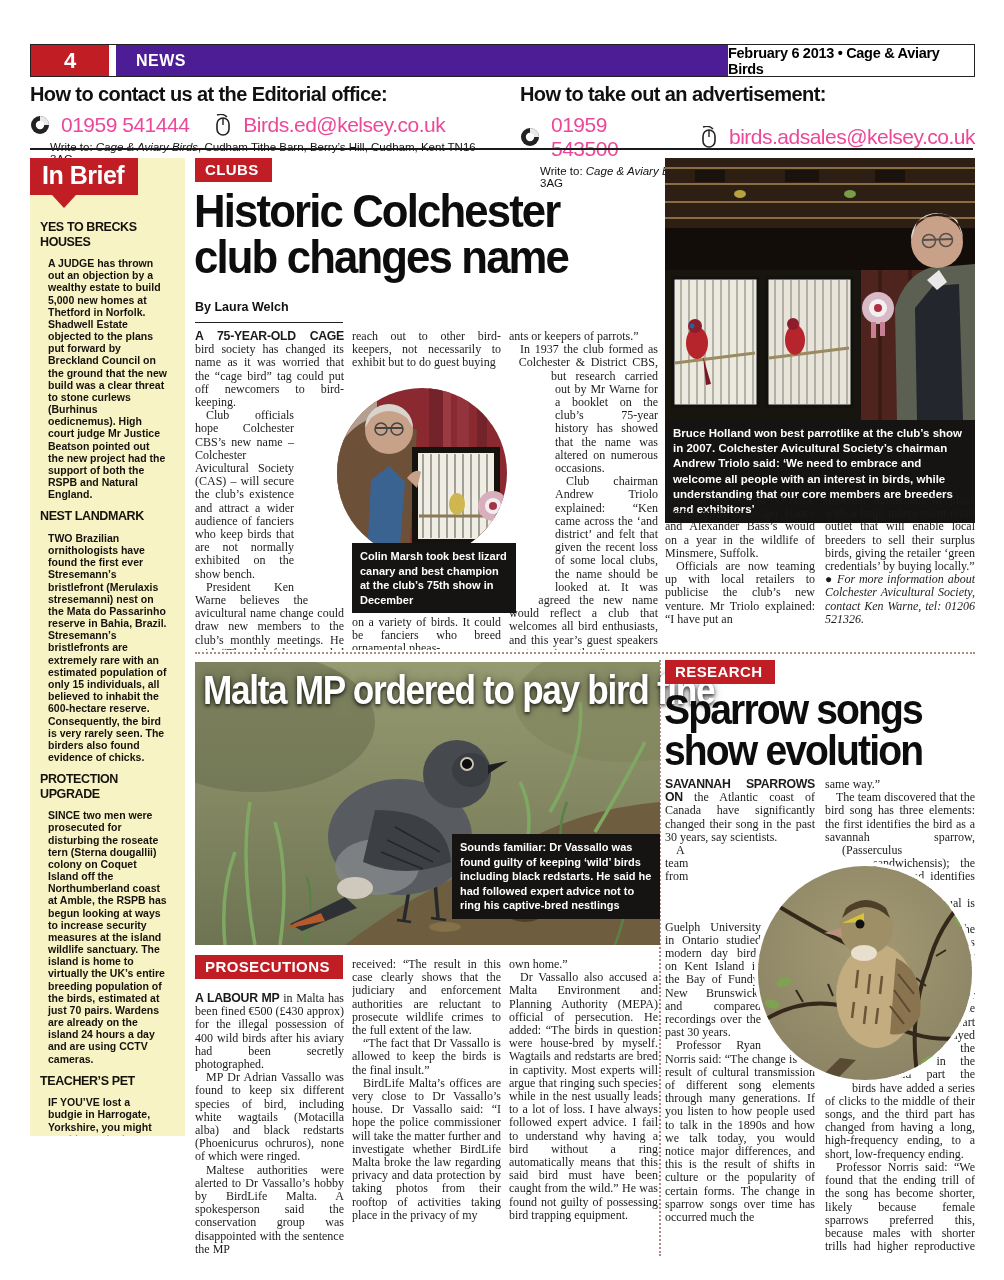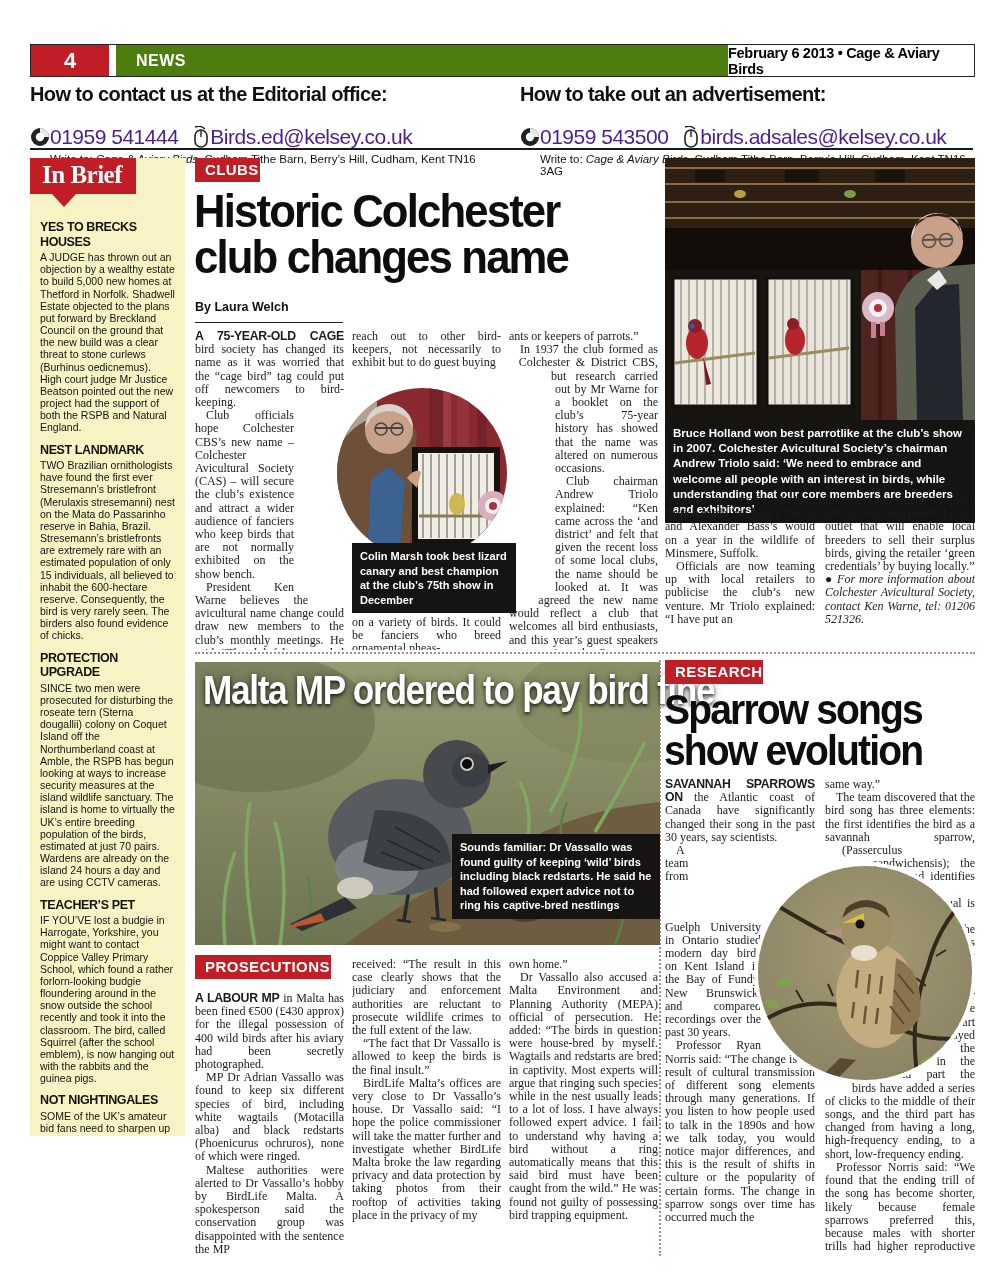--- a/index.html
+++ b/index.html
@@ -2,43 +2,43 @@
 <html><head>
 <meta charset="utf-8">
 <style>
   html,body{margin:0;padding:0;background:#e8e8e8;}
   .page{position:relative;width:1004px;height:1280px;background:#fff;overflow:hidden;
         font-family:"Liberation Sans",sans-serif;color:#111;}
   
   .topbar{position:absolute;left:30px;top:44px;width:943px;height:31px;display:flex;border:1px solid #222;background:#fff;}
   .pagenum{width:78px;background:#c01e24;color:#fff;font-weight:bold;font-size:22px;display:flex;align-items:center;justify-content:center;}
   .tb-gap{width:7px;background:#fff;}
-  .sectionbar{flex:1;background:#4d7c0f;color:#fff;display:flex;align-items:center;padding-left:20px;font-weight:bold;font-size:16px;letter-spacing:.5px;}
+  .sectionbar{flex:1;background:#4c1d95;color:#fff;display:flex;align-items:center;padding-left:20px;font-weight:bold;font-size:16px;letter-spacing:.5px;}
   .datebox{width:236px;background:#fff;color:#000;display:flex;align-items:center;justify-content:flex-end;padding-right:10px;font-weight:bold;font-size:14.5px;letter-spacing:-.3px;}
   
   .contact{position:absolute;top:84px;}
   .contact.left{left:30px;width:470px;}
   .contact.right{left:520px;width:455px;}
   .c-title{font-size:20px;font-weight:bold;letter-spacing:-.6px;line-height:1.05;}
-  .c-line{display:flex;align-items:center;gap:0;font-size:21px;letter-spacing:-.5px;margin-top:20px;color:#4c1d95;}
+  .c-line{display:flex;align-items:center;gap:11px;font-size:21px;letter-spacing:-.5px;margin-top:8px;color:#ec4899;}
   .c-line .em{margin-left:14px;}
   .c-ico{flex:0 0 auto;display:inline-flex;}
   .c-write{font-size:11.5px;margin-top:4px;color:#111;margin-left:20px;}
   .c-write i{font-style:italic;}
   .hrule{position:absolute;left:30px;top:148px;width:943px;height:2px;background:#1a1a1a;}
   
   .sidebar{position:absolute;left:30px;top:158px;width:155px;height:978px;background:#f8f3c5;overflow:hidden;}
   .inbrief{position:absolute;left:0;top:0;background:#c01e24;color:#fff;font-weight:bold;font-size:25px;
-           padding:3px 14px 5px 12px;letter-spacing:-.5px;font-family:Liberation Serif, serif;}
+           padding:3px 14px 5px 12px;letter-spacing:-.5px;}
   .inbrief:after{content:"";position:absolute;left:22px;top:100%;border:12px solid transparent;border-top:13px solid #c01e24;}
   .sb-content{padding:62px 10px 8px 10px;font-size:10.5px;line-height:1.16;color:#15120d;}
   .sb-h{font-size:12.5px;font-weight:bold;letter-spacing:-.4px;margin:9px 0 2px 0;}
-  .sb-b{margin:0;}
-  
-  .tag{position:absolute;background:#c01e24;color:#fff;font-weight:bold;font-size:15px;letter-spacing:.4px;padding:3px 1px 4px 10px;}
+  .sb-b{margin:8px;font-weight:bold;}
+  
+  .tag{position:absolute;background:#c01e24;color:#fff;font-weight:bold;font-size:15px;letter-spacing:.4px;padding:3px 13px 4px 10px;}
   .bighead{position:absolute;font-weight:bold;color:#0d0d0d;letter-spacing:-2px;line-height:.97;transform:scaleX(.93);transform-origin:left top;white-space:nowrap;}
   .byline{position:absolute;left:195px;top:300px;width:148px;font-size:12.5px;font-weight:bold;border-bottom:1px solid #222;padding-bottom:8px;}
   
   .col{position:absolute;font-family:"Liberation Serif",serif;font-size:12px;line-height:13.2px;
        text-align:justify;color:#1b1b1b;overflow:hidden;}
   .col p{margin:0;text-indent:11px;}
   .col p.ni{text-indent:0;}
   .lead{font-family:"Liberation Sans",sans-serif;font-weight:bold;font-size:12.3px;letter-spacing:-.3px;}
   .note{font-style:italic;}
   .flr{float:right;}

